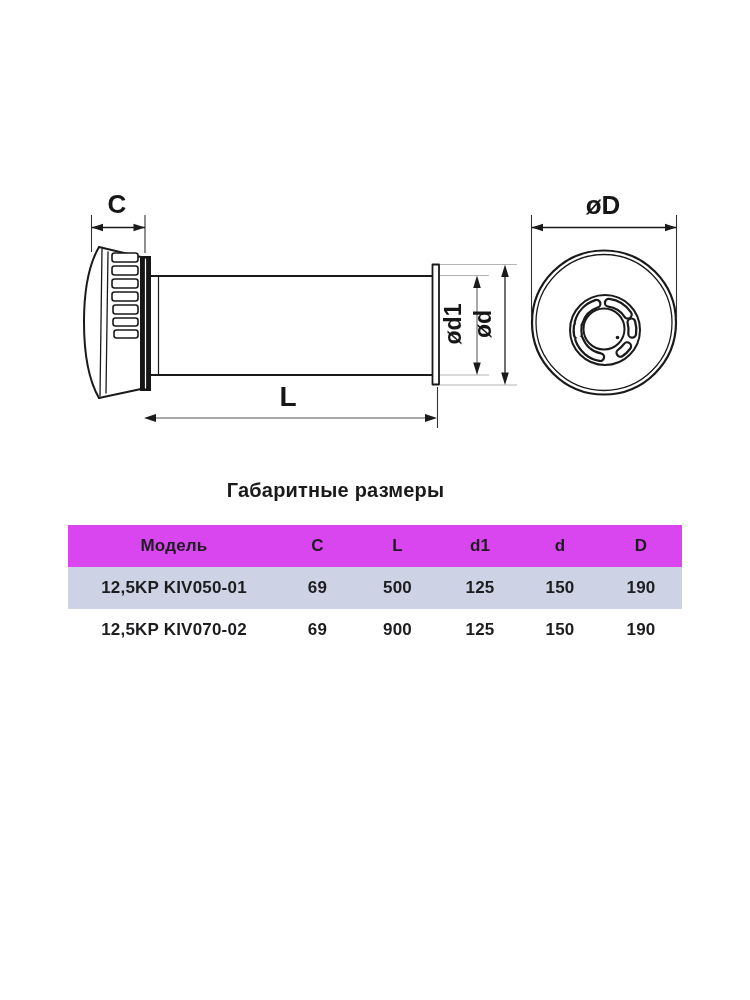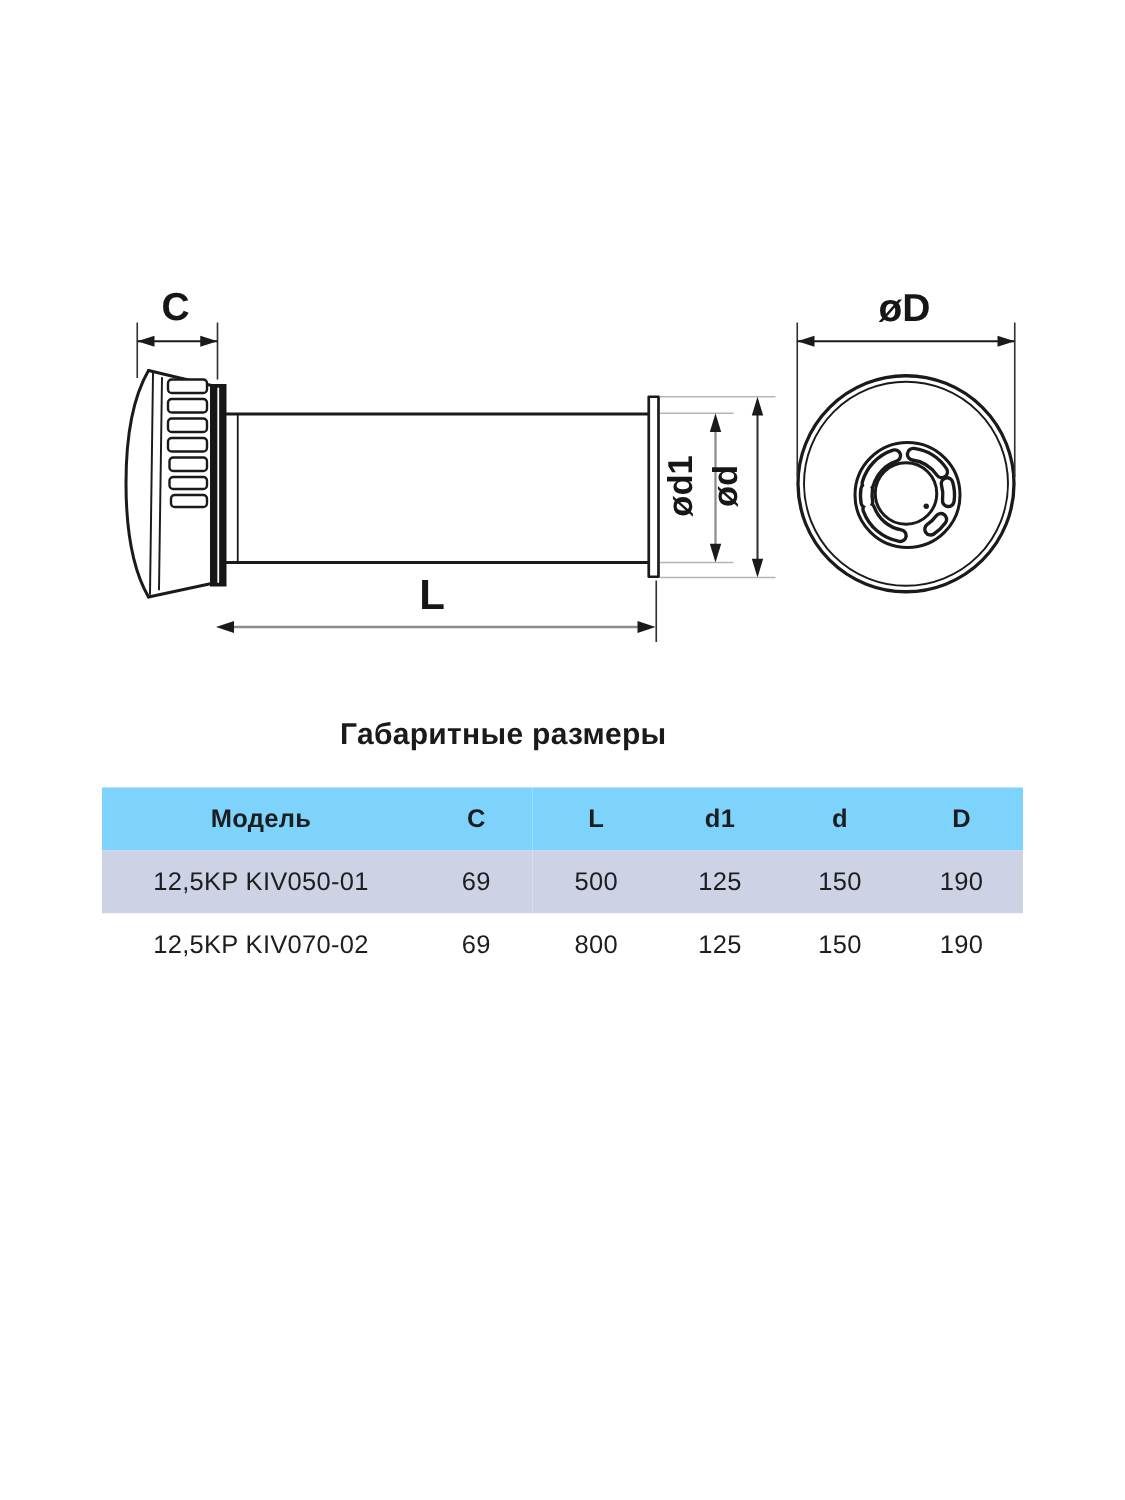--- a/index.html
+++ b/index.html
@@ -6,22 +6,22 @@
   .page{position:relative;width:750px;height:1000px;background:#ffffff;overflow:hidden;
         font-family:"Liberation Sans",sans-serif;}
   .diagram{position:absolute;top:0;left:0;}
   .dim-label{font-family:"Liberation Sans",sans-serif;font-weight:700;fill:#161616;}
   .section-title{position:absolute;top:479px;left:0;width:671px;text-align:center;
         font-size:20px;font-weight:700;color:#1a1a1a;letter-spacing:.2px;}
   table.dims{position:absolute;top:525px;left:68px;width:614px;border-collapse:collapse;
         table-layout:fixed;}
   .dims th,.dims td{height:42px;padding:0;text-align:center;font-size:17px;color:#1d1d20;
         letter-spacing:.2px;}
-  .dims thead th{background:#7dd3fc;font-weight:700;}
-  .dims tbody td{font-weight:400;}
+  .dims thead th{background:#d946ef;font-weight:700;}
+  .dims tbody td{font-weight:700;}
   .dims tbody tr:nth-child(odd){background:#cdd2e5;}
   .dims tbody tr:nth-child(even){background:#ffffff;}
 </style>
 </head>
 <body>
 
 <div class="page">
 
   <svg class="diagram" width="750" height="470" viewBox="0 0 750 470">
 
@@ -158,20 +158,20 @@
         <td>12,5KP KIV050-01</td>
         <td>69</td>
         <td>500</td>
         <td>125</td>
         <td>150</td>
         <td>190</td>
       </tr>
       <tr>
         <td>12,5KP KIV070-02</td>
         <td>69</td>
-        <td>800</td>
+        <td>900</td>
         <td>125</td>
         <td>150</td>
         <td>190</td>
       </tr>
     </tbody>
   </table>
 </div>
 
 </body></html>

